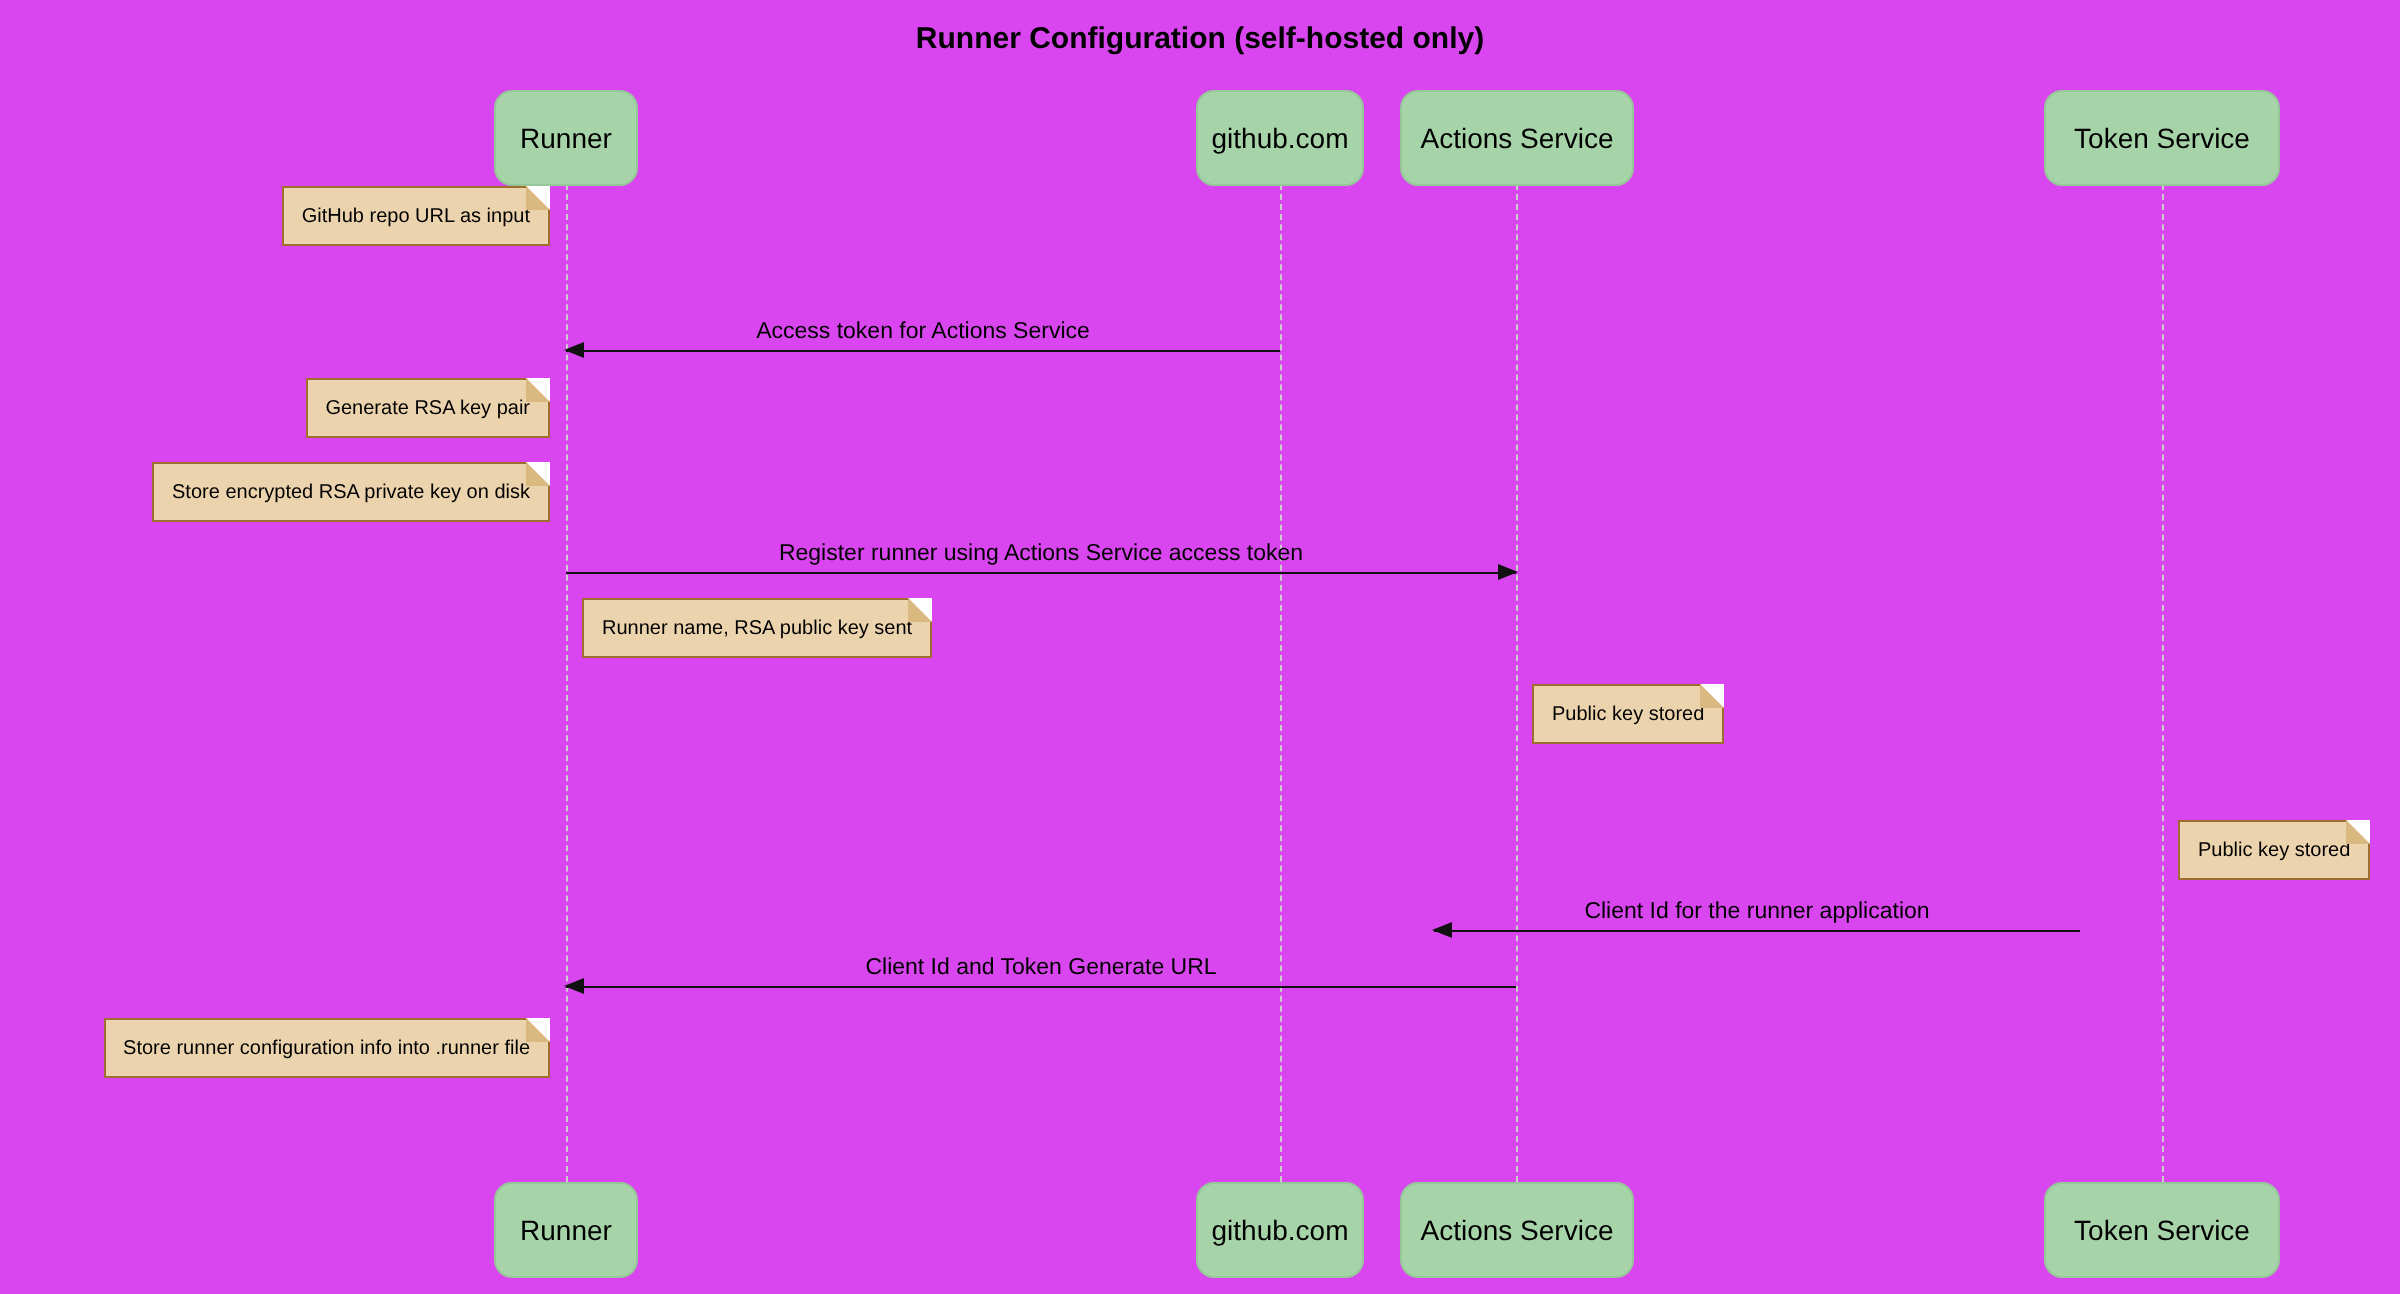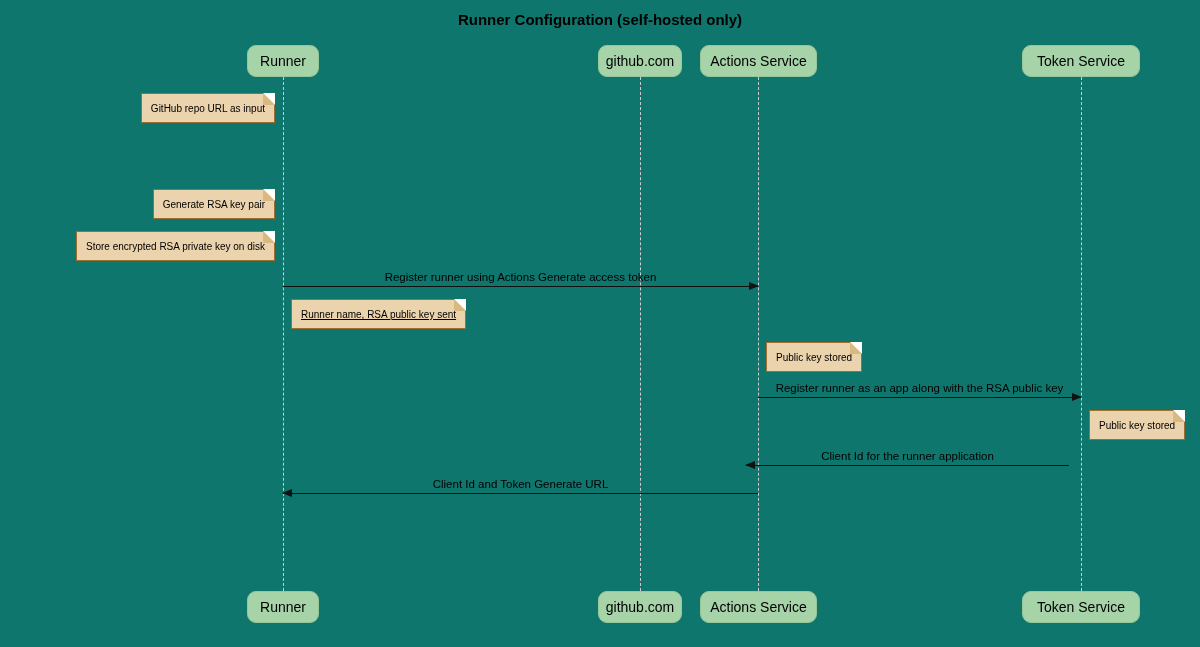--- a/index.html
+++ b/index.html
@@ -1,25 +1,25 @@
 <!DOCTYPE html>
 <html style="--participant-fill: #A6D3A8; --participant-border: #96C798; --note-fill: #EBD3AD; --note-border: #9E6E31; --note-fold: #D9B97F; --lifeline: #CCCCCC; --arrow: #111111;"><head>
 <meta charset="utf-8">
 <style>
   html, body { margin:0; padding:0; background:#ffffff; }
   #canvas {
-    position:relative; width:1200px; height:647px; background:#0f766e;
+    position:relative; width:1200px; height:647px; background:#d946ef;
     font-family:"Liberation Sans", sans-serif; color:#000; overflow:hidden;
   }
   .title {
     position:absolute; top:11px; left:0; width:100%;
     text-align:center; font-weight:bold; font-size:15px;
   }
   .pbox {
-    position:absolute; height:32px; box-sizing:border-box;
+    position:absolute; height:48px; box-sizing:border-box;
     background:var(--participant-fill); border:1px solid var(--participant-border);
     border-radius:9px; display:flex; align-items:center; justify-content:center;
     font-size:14px;
   }
   .lifeline {
     position:absolute; width:0; border-left:1.5px dashed var(--lifeline);
   }
   .msg { position:absolute; }
   .msg .lbl {
     text-align:center; font-size:11.5px; line-height:13px;
@@ -85,33 +85,34 @@
   <div class="pbox" style="left:700px; top:591px; width:117px;">
     <span>Actions Service</span>
   </div>
   <div class="pbox" style="left:1022px; top:591px; width:118px;">
     <span>Token Service</span>
   </div>
 
   <div class="note" style="right:925px; top:93px;">GitHub repo URL as input</div>
   <div class="note" style="right:925px; top:189px;">Generate RSA key pair</div>
   <div class="note" style="right:925px; top:231px;margin-left:40px;">Store encrypted RSA private key on disk</div>
-  <div class="note" style="left:291px; top:299px;text-decoration:underline;">Runner name, RSA public key sent</div>
+  <div class="note" style="left:291px; top:299px;">Runner name, RSA public key sent</div>
   <div class="note" style="left:766px; top:342px;">Public key stored</div>
   <div class="note" style="left:1089px; top:410px;">Public key stored</div>
+  <div class="note" style="right:925px; top:509px;">Store runner configuration info into .runner file</div>
 
+  <div class="msg" style="left:283px; top:160px; width:357px;">
+    <div class="lbl">Access token for Actions Service</div>
+    <div class="line left"></div>
+  </div>
   <div class="msg" style="left:283px; top:271px; width:475px;">
-    <div class="lbl">Register runner using Actions Generate access token</div>
+    <div class="lbl">Register runner using Actions Service access token</div>
     <div class="line right"></div>
   </div>
-  <div class="msg" style="left:758px; top:382px; width:323px;">
-    <div class="lbl">Register runner as an app along with the RSA public key</div>
-    <div class="line right"></div>
-  </div>
-  <div class="msg" style="left:746px; top:450px; width:323px;">
+  <div class="msg" style="left:717px; top:450px; width:323px;">
     <div class="lbl">Client Id for the runner application</div>
     <div class="line left"></div>
   </div>
   <div class="msg" style="left:283px; top:478px; width:475px;">
     <div class="lbl">Client Id and Token Generate URL</div>
     <div class="line left"></div>
   </div>
 
 </div>
 

